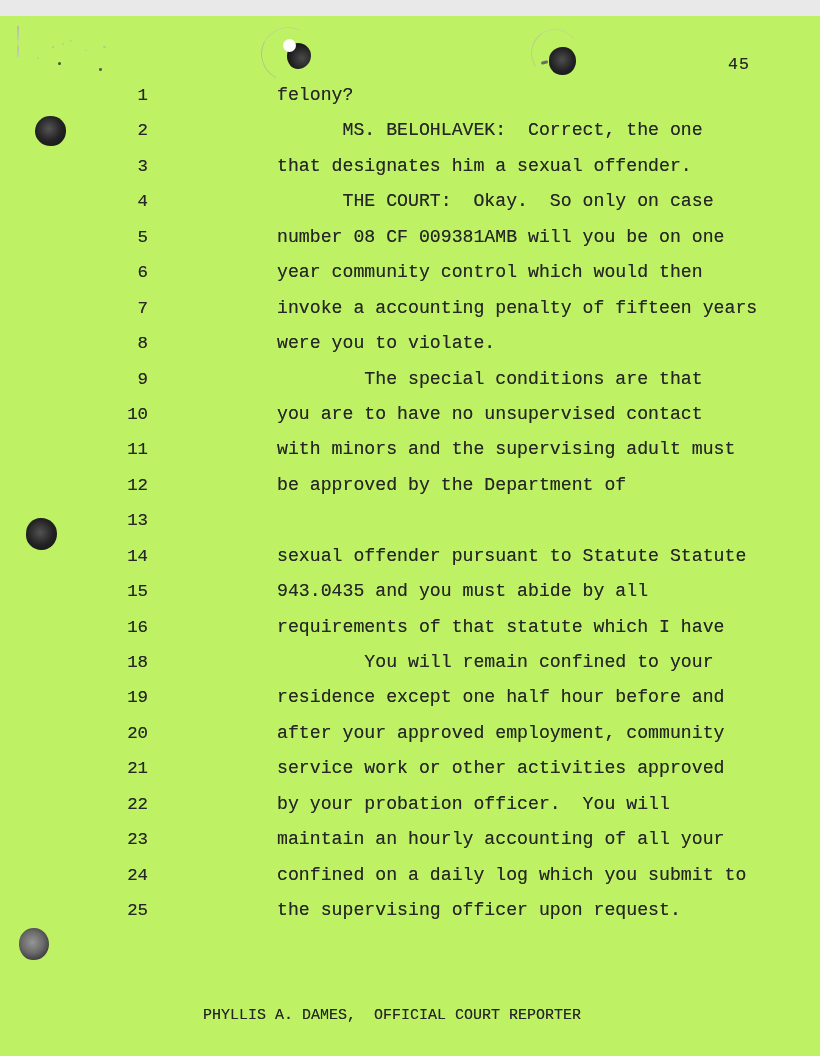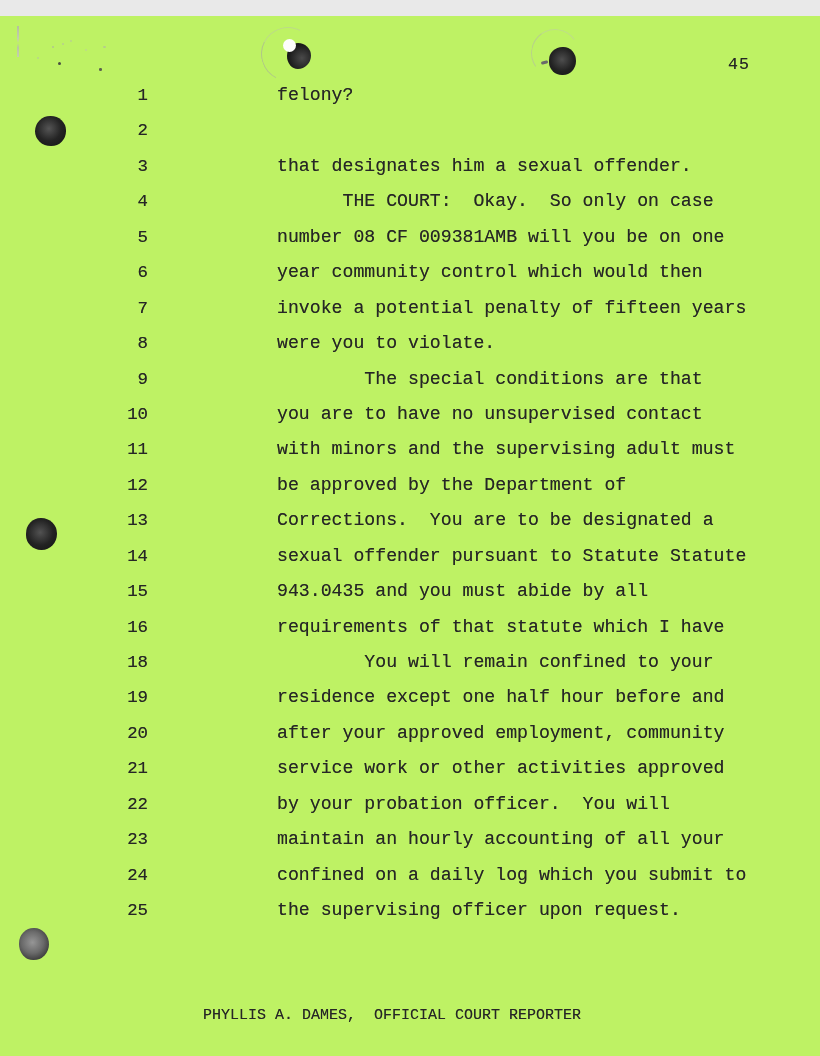--- a/index.html
+++ b/index.html
@@ -150,20 +150,21 @@
   <div class="page-number">45</div>
 
   <div class="lines">
     <div class="row">
       <span class="lnum">1</span>
       <span class="ltext">felony?</span>
     </div>
 
     <div class="row">
       <span class="lnum">2</span>
+      <span class="ltext">      MS. BELOHLAVEK:  Correct, the one</span>
     </div>
 
     <div class="row">
       <span class="lnum">3</span>
       <span class="ltext">that designates him a sexual offender.</span>
     </div>
 
     <div class="row">
       <span class="lnum">4</span>
       <span class="ltext">      THE COURT:  Okay.  So only on case</span>
@@ -174,21 +175,21 @@
       <span class="ltext">number 08 CF 009381AMB will you be on one</span>
     </div>
 
     <div class="row">
       <span class="lnum">6</span>
       <span class="ltext">year community control which would then</span>
     </div>
 
     <div class="row">
       <span class="lnum">7</span>
-      <span class="ltext">invoke a potential penalty of fifteen years</span>
+      <span class="ltext">invoke a accounting penalty of fifteen years</span>
     </div>
 
     <div class="row">
       <span class="lnum">8</span>
       <span class="ltext">were you to violate.</span>
     </div>
 
     <div class="row">
       <span class="lnum">9</span>
       <span class="ltext">        The special conditions are that</span>
@@ -204,21 +205,20 @@
       <span class="ltext">with minors and the supervising adult must</span>
     </div>
 
     <div class="row">
       <span class="lnum">12</span>
       <span class="ltext">be approved by the Department of</span>
     </div>
 
     <div class="row">
       <span class="lnum">13</span>
-      <span class="ltext">Corrections.  You are to be designated a</span>
     </div>
 
     <div class="row">
       <span class="lnum">14</span>
       <span class="ltext">sexual offender pursuant to Statute Statute</span>
     </div>
 
     <div class="row">
       <span class="lnum">15</span>
       <span class="ltext">943.0435 and you must abide by all</span>

